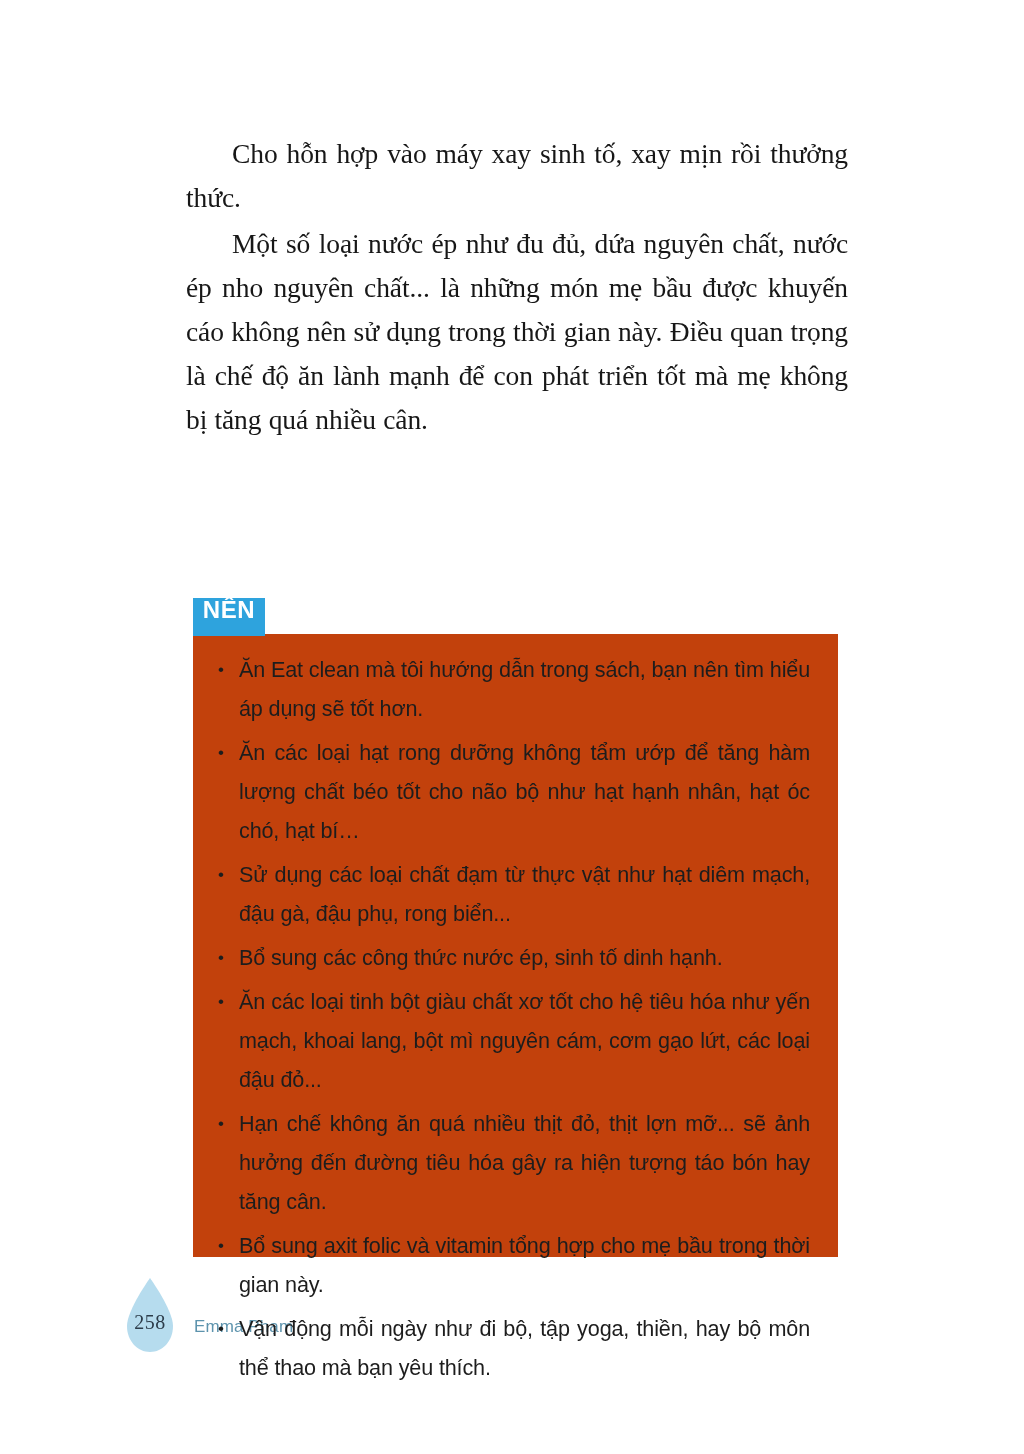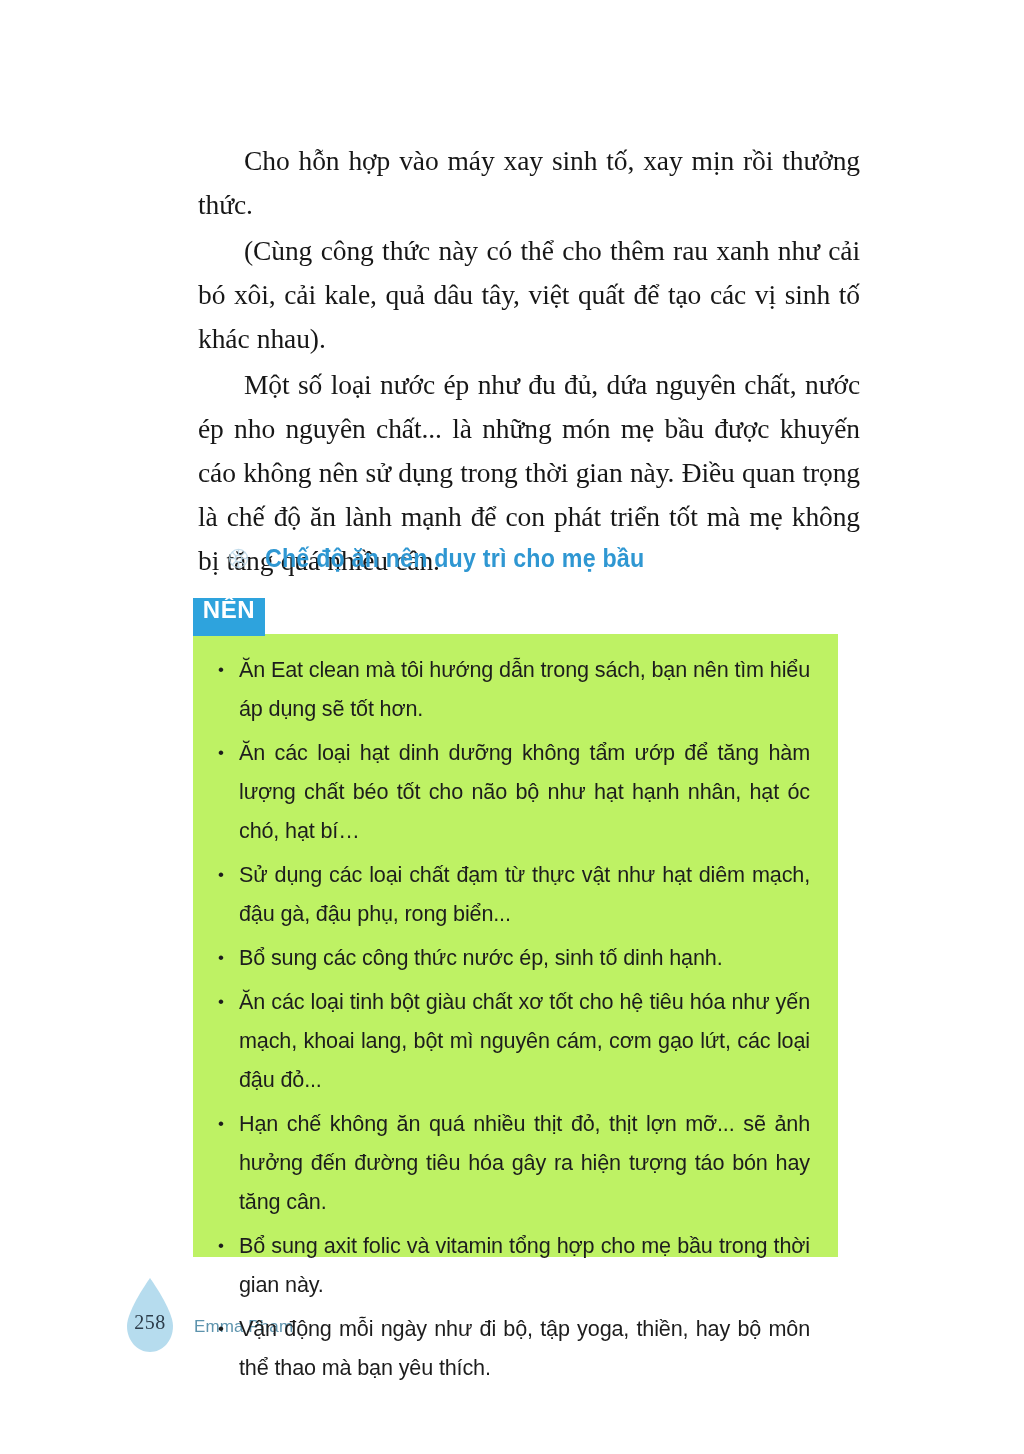--- a/index.html
+++ b/index.html
@@ -19,23 +19,22 @@
   .page {
     position: absolute;
     inset: 0;
     background: #ffffff;
   }
 
   
   .body-copy {
     position: absolute;
     left: 186px;
-    top: 139px;
+    top: 132px;
     width: 662px;
-    margin-left: 12px;
   }
   .para {
     margin: 0 0 2px 0;
     font-family: "Liberation Serif", "DejaVu Serif", serif;
     font-size: 27.5px;
     line-height: 44px;
     color: #171717;
     text-align: justify;
     text-indent: 46px;
     letter-spacing: -0.1px;
@@ -95,21 +94,21 @@
     line-height: 24px;
   }
 
   
   .tips-panel {
     position: absolute;
     left: 193px;
     top: 634px;
     width: 645px;
     height: 623px;
-    background: #bef264;
+    background: #c2410c;
     box-sizing: border-box;
     padding: 16px 28px 10px 21px;
     z-index: 1;
   }
   .tips-list {
     list-style: none;
     margin: 0;
     padding: 0;
   }
   .tip-item {
@@ -177,52 +176,32 @@
     white-space: nowrap;
   }
 </style>
 </head>
 <body>
 
 <div class="page">
 
   <div class="body-copy">
     <p class="para">Cho hỗn hợp vào máy xay sinh tố, xay mịn rồi thưởng thức.</p>
-    <p class="para">(Cùng công thức này có thể cho thêm rau xanh như cải bó xôi, cải kale, quả dâu tây, việt quất để tạo các vị sinh tố khác nhau).</p>
     <p class="para">Một số loại nước ép như đu đủ, dứa nguyên chất, nước ép nho nguyên chất... là những món mẹ bầu được khuyến cáo không nên sử dụng trong thời gian này. Điều quan trọng là chế độ ăn lành mạnh để con phát triển tốt mà mẹ không bị tăng quá nhiều cân.</p>
   </div>
 
-  <div class="section-heading">
-    <span class="flower-icon">
-      <svg viewBox="0 0 24 24" aria-hidden="true">
-        <g fill="none" stroke="#bcd8e8" stroke-width="1.25">
-          <circle cx="12" cy="12" r="3.1"></circle>
-          <path d="M12 9V3.2"></path>
-          <path d="M12 15v5.8"></path>
-          <path d="M9 12H3.2"></path>
-          <path d="M15 12h5.8"></path>
-          <path d="M9.9 9.9 5.8 5.8"></path>
-          <path d="M14.1 14.1l4.1 4.1"></path>
-          <path d="M14.1 9.9l4.1-4.1"></path>
-          <path d="M9.9 14.1l-4.1 4.1"></path>
-          <circle cx="12" cy="12" r="8.7"></circle>
-        </g>
-      </svg>
-    </span>
-    <span class="section-heading-text">Chế độ ăn nên duy trì cho mẹ bầu</span>
-  </div>
 
   <div class="nen-badge">
     <span class="nen-badge-label">NÊN</span>
   </div>
 
   <div class="tips-panel">
     <ul class="tips-list">
       <li class="tip-item">Ăn Eat clean mà tôi hướng dẫn trong sách, bạn nên tìm hiểu áp dụng sẽ tốt hơn.</li>
-      <li class="tip-item">Ăn các loại hạt dinh dưỡng không tẩm ướp để tăng hàm lượng chất béo tốt cho não bộ như hạt hạnh nhân, hạt óc chó, hạt bí…</li>
+      <li class="tip-item">Ăn các loại hạt rong dưỡng không tẩm ướp để tăng hàm lượng chất béo tốt cho não bộ như hạt hạnh nhân, hạt óc chó, hạt bí…</li>
       <li class="tip-item">Sử dụng các loại chất đạm từ thực vật như hạt diêm mạch, đậu gà, đậu phụ, rong biển...</li>
       <li class="tip-item">Bổ sung các công thức nước ép, sinh tố dinh hạnh.</li>
       <li class="tip-item">Ăn các loại tinh bột giàu chất xơ tốt cho hệ tiêu hóa như yến mạch, khoai lang, bột mì nguyên cám, cơm gạo lứt, các loại đậu đỏ...</li>
       <li class="tip-item">Hạn chế không ăn quá nhiều thịt đỏ, thịt lợn mỡ... sẽ ảnh hưởng đến đường tiêu hóa gây ra hiện tượng táo bón hay tăng cân.</li>
       <li class="tip-item">Bổ sung axit folic và vitamin tổng hợp cho mẹ bầu trong thời gian này.</li>
       <li class="tip-item">Vận động mỗi ngày như đi bộ, tập yoga, thiền, hay bộ môn thể thao mà bạn yêu thích.</li>
     </ul>
   </div>
 
   <div class="footer">

